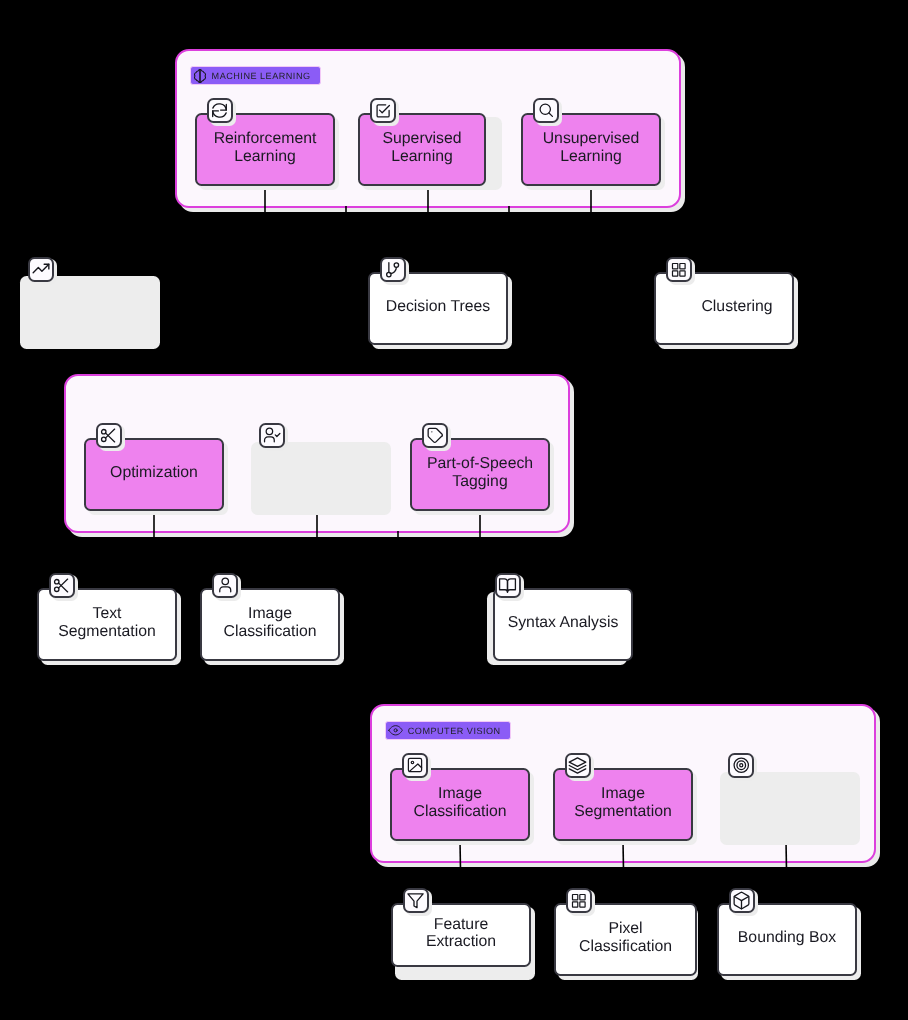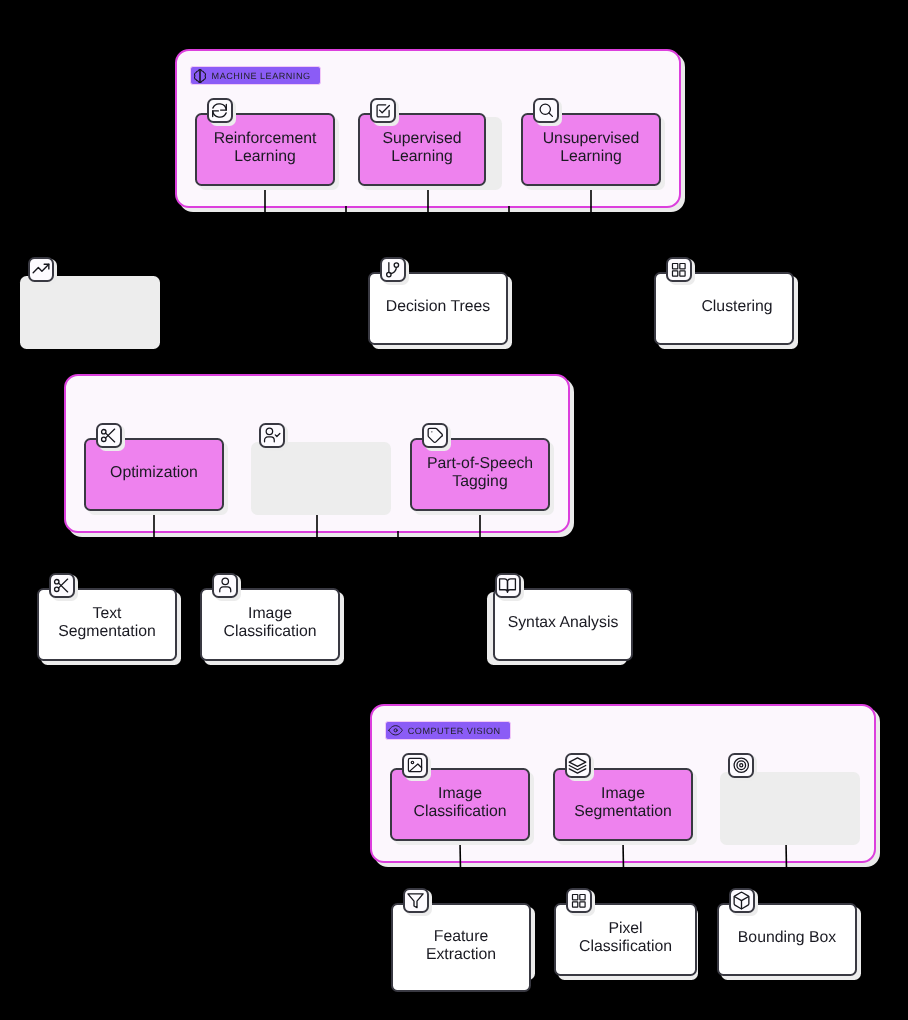--- a/index.html
+++ b/index.html
@@ -285,21 +285,21 @@
       <div class="badge" style="left: 728.2px; top: 752.6px;">
         <span>
           <svg width="18.5" height="18.5" viewBox="0 0 24 24" fill="none" stroke="#16161d" stroke-width="1.65" stroke-linecap="round" stroke-linejoin="round">
             <circle cx="12" cy="12" r="9.3"></circle>
             <circle cx="12" cy="12" r="5.6"></circle>
             <circle cx="12" cy="12" r="2"></circle>
           </svg>
         </span>
       </div>
       <div class="node-shadow" style="left: 395px; top: 907px; width: 140px; height: 73px;"></div>
-      <div class="node plain" style="left: 391px; top: 903px; width: 140px; height: 89px;">
+      <div class="node plain" style="left: 391px; top: 903px; width: 140px; height: 64px;">
         <span class="node-label">Feature
 Extraction</span>
       </div>
       <div class="badge-shadow" style="left: 406px; top: 890.4px;"></div>
       <div class="badge" style="left: 403.2px; top: 887.6px;">
         <span>
           <svg width="19" height="19" viewBox="0 0 24 24" fill="none" stroke="#16161d" stroke-width="1.65" stroke-linecap="round" stroke-linejoin="round">
             <polygon points="21.6,3.6 2.4,3.6 10.1,12.7 10.1,19 13.9,21 13.9,12.7"></polygon>
           </svg>
         </span>

